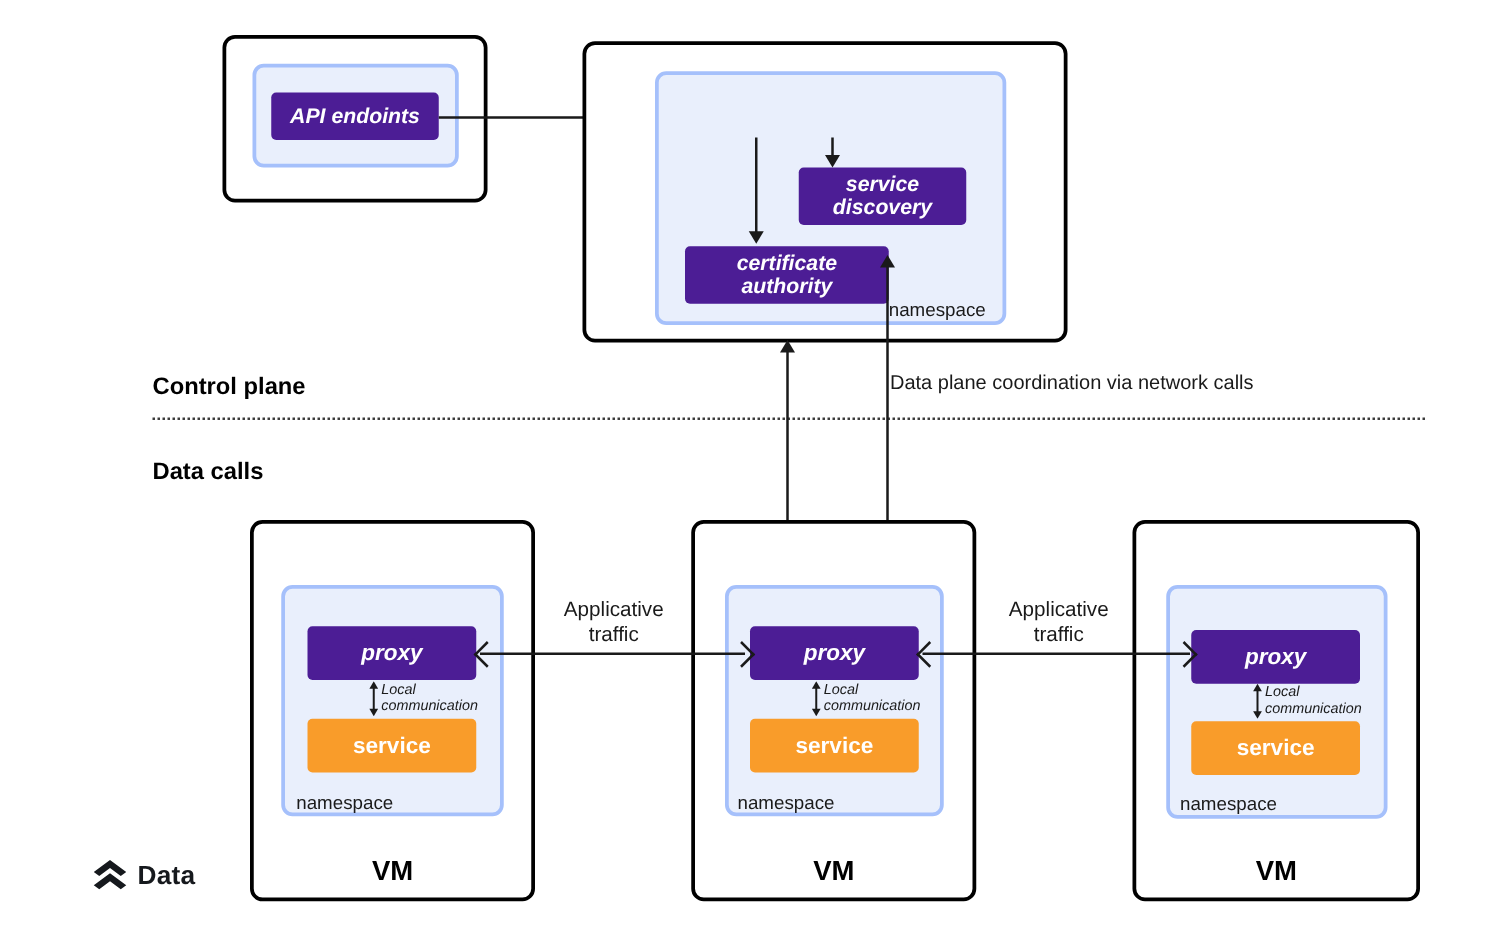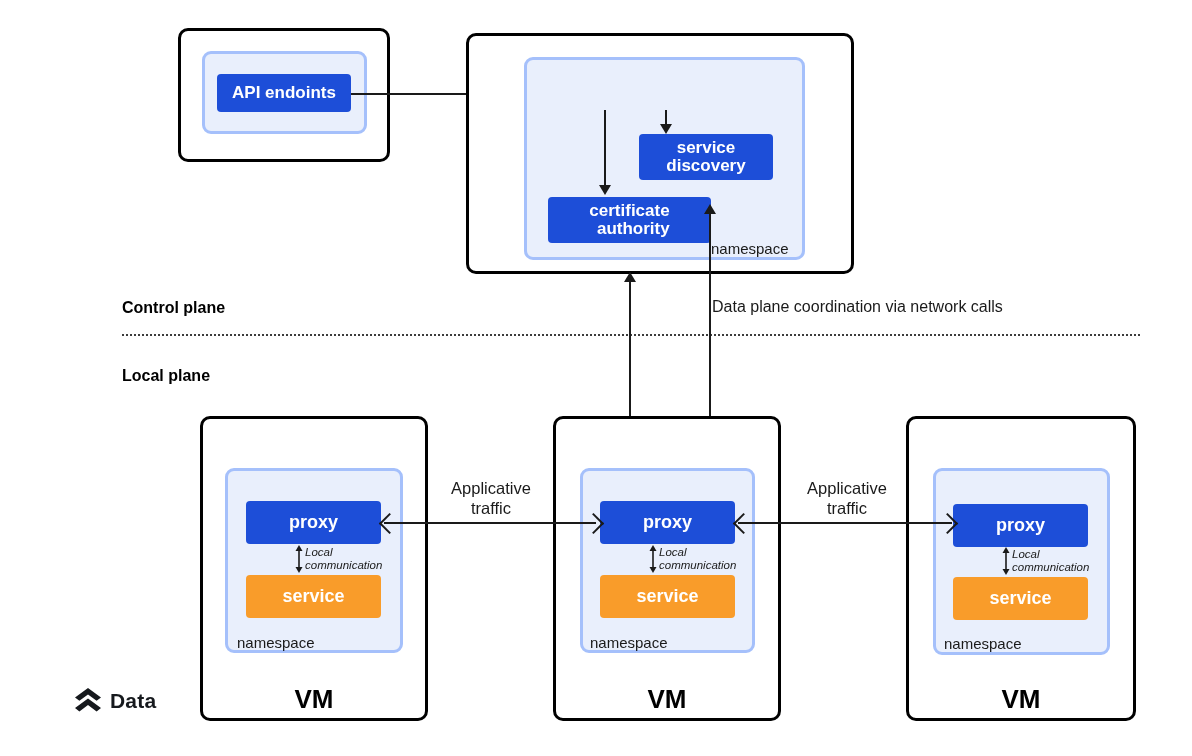--- a/index.html
+++ b/index.html
@@ -36,42 +36,42 @@
   }
   .ns-label {
     position: absolute;
     font-size: 15px;
     color: #1a1a1a;
     white-space: nowrap;
     line-height: 1;
   }
   .vm-label {
     position: absolute;
-    font-size: 26px;
+    font-size: 22px;
     font-weight: bold;
     color: #000000;
     white-space: nowrap;
     text-align: center;
     line-height: 1;
   }
 
   
   .chip {
     position: absolute;
     box-sizing: border-box;
     display: flex;
     align-items: center;
     justify-content: center;
     text-align: center;
     color: #ffffff;
     font-weight: bold;
     border-radius: 4px;
     line-height: 1.06;
   }
-  .chip.purple { background: #1d4ed8; }
+  .chip.purple { background: #4c1d95; font-style: italic; }
   .chip.orange { background: #f99c2a; }
 
   
   .hline {
     position: absolute;
     height: 0;
     border-top: 2px solid #1a1a1a;
   }
   .vline {
     position: absolute;
@@ -104,21 +104,21 @@
   .chev.l { transform: rotate(225deg); }
 
   
   .dotted-sep {
     position: absolute;
     height: 0;
     border-top: 2px dotted #3c3c3c;
   }
   .plane-title {
     position: absolute;
-    font-size: 16px;
+    font-size: 19px;
     font-weight: bold;
     color: #000000;
     white-space: nowrap;
     line-height: 1;
   }
   .coord-label {
     position: absolute;
     font-size: 16px;
     color: #1a1a1a;
     white-space: nowrap;
@@ -175,36 +175,36 @@
   <div class="chev r" style="left:527px; top:86px;"></div>
 
   <div class="outer-box" style="left:466px; top:33px; width:388px; height:241px;"></div>
   <div class="ns-box" style="left:524px; top:57px; width:281px; height:203px;"></div>
   <div class="ns-label" style="left:711px; top:241px;">namespace</div>
 
 
   <div class="chip purple" style="left:639px; top:134px; width:134px; height:46px; font-size:17px; white-space:pre-line;">service
 discovery</div>
 
-  <div class="chip purple" style="left:548px; top:197px; width:163px; height:46px; font-size:17px; white-space:pre-line;text-align:right;">certificate
+  <div class="chip purple" style="left:548px; top:197px; width:163px; height:46px; font-size:17px; white-space:pre-line;">certificate
 authority</div>
 
   <div class="vline" style="left:604px; top:110px; height:76px;"></div>
   <div class="arrowhead arrow-down" style="left:599px; top:185px;"></div>
 
   <div class="vline" style="left:665px; top:110px; height:15px;"></div>
   <div class="arrowhead arrow-down" style="left:660px; top:124px;"></div>
 
   <div class="plane-title" style="left:122px; top:300px;">Control plane</div>
 
   <div class="dotted-sep" style="left:122px; top:334px; width:1018px;"></div>
 
   <div class="coord-label" style="left:712px; top:299px;">Data plane coordination via network calls</div>
 
-  <div class="plane-title" style="left:122px; top:368px;">Local plane</div>
+  <div class="plane-title" style="left:122px; top:368px;">Data calls</div>
 
   <div class="vline" style="left:629px; top:281px; height:225px;"></div>
   <div class="arrowhead arrow-up" style="left:624px; top:272px;"></div>
 
   <div class="vline" style="left:709px; top:213px; height:293px;"></div>
   <div class="arrowhead arrow-up" style="left:704px; top:204px;"></div>
 
   <div class="outer-box" style="left:200px; top:416px; width:228px; height:305px;"></div>
   <div class="ns-box" style="left:225px; top:468px; width:178px; height:185px;"></div>
   <div class="ns-label" style="left:237px; top:635px;">namespace</div>

